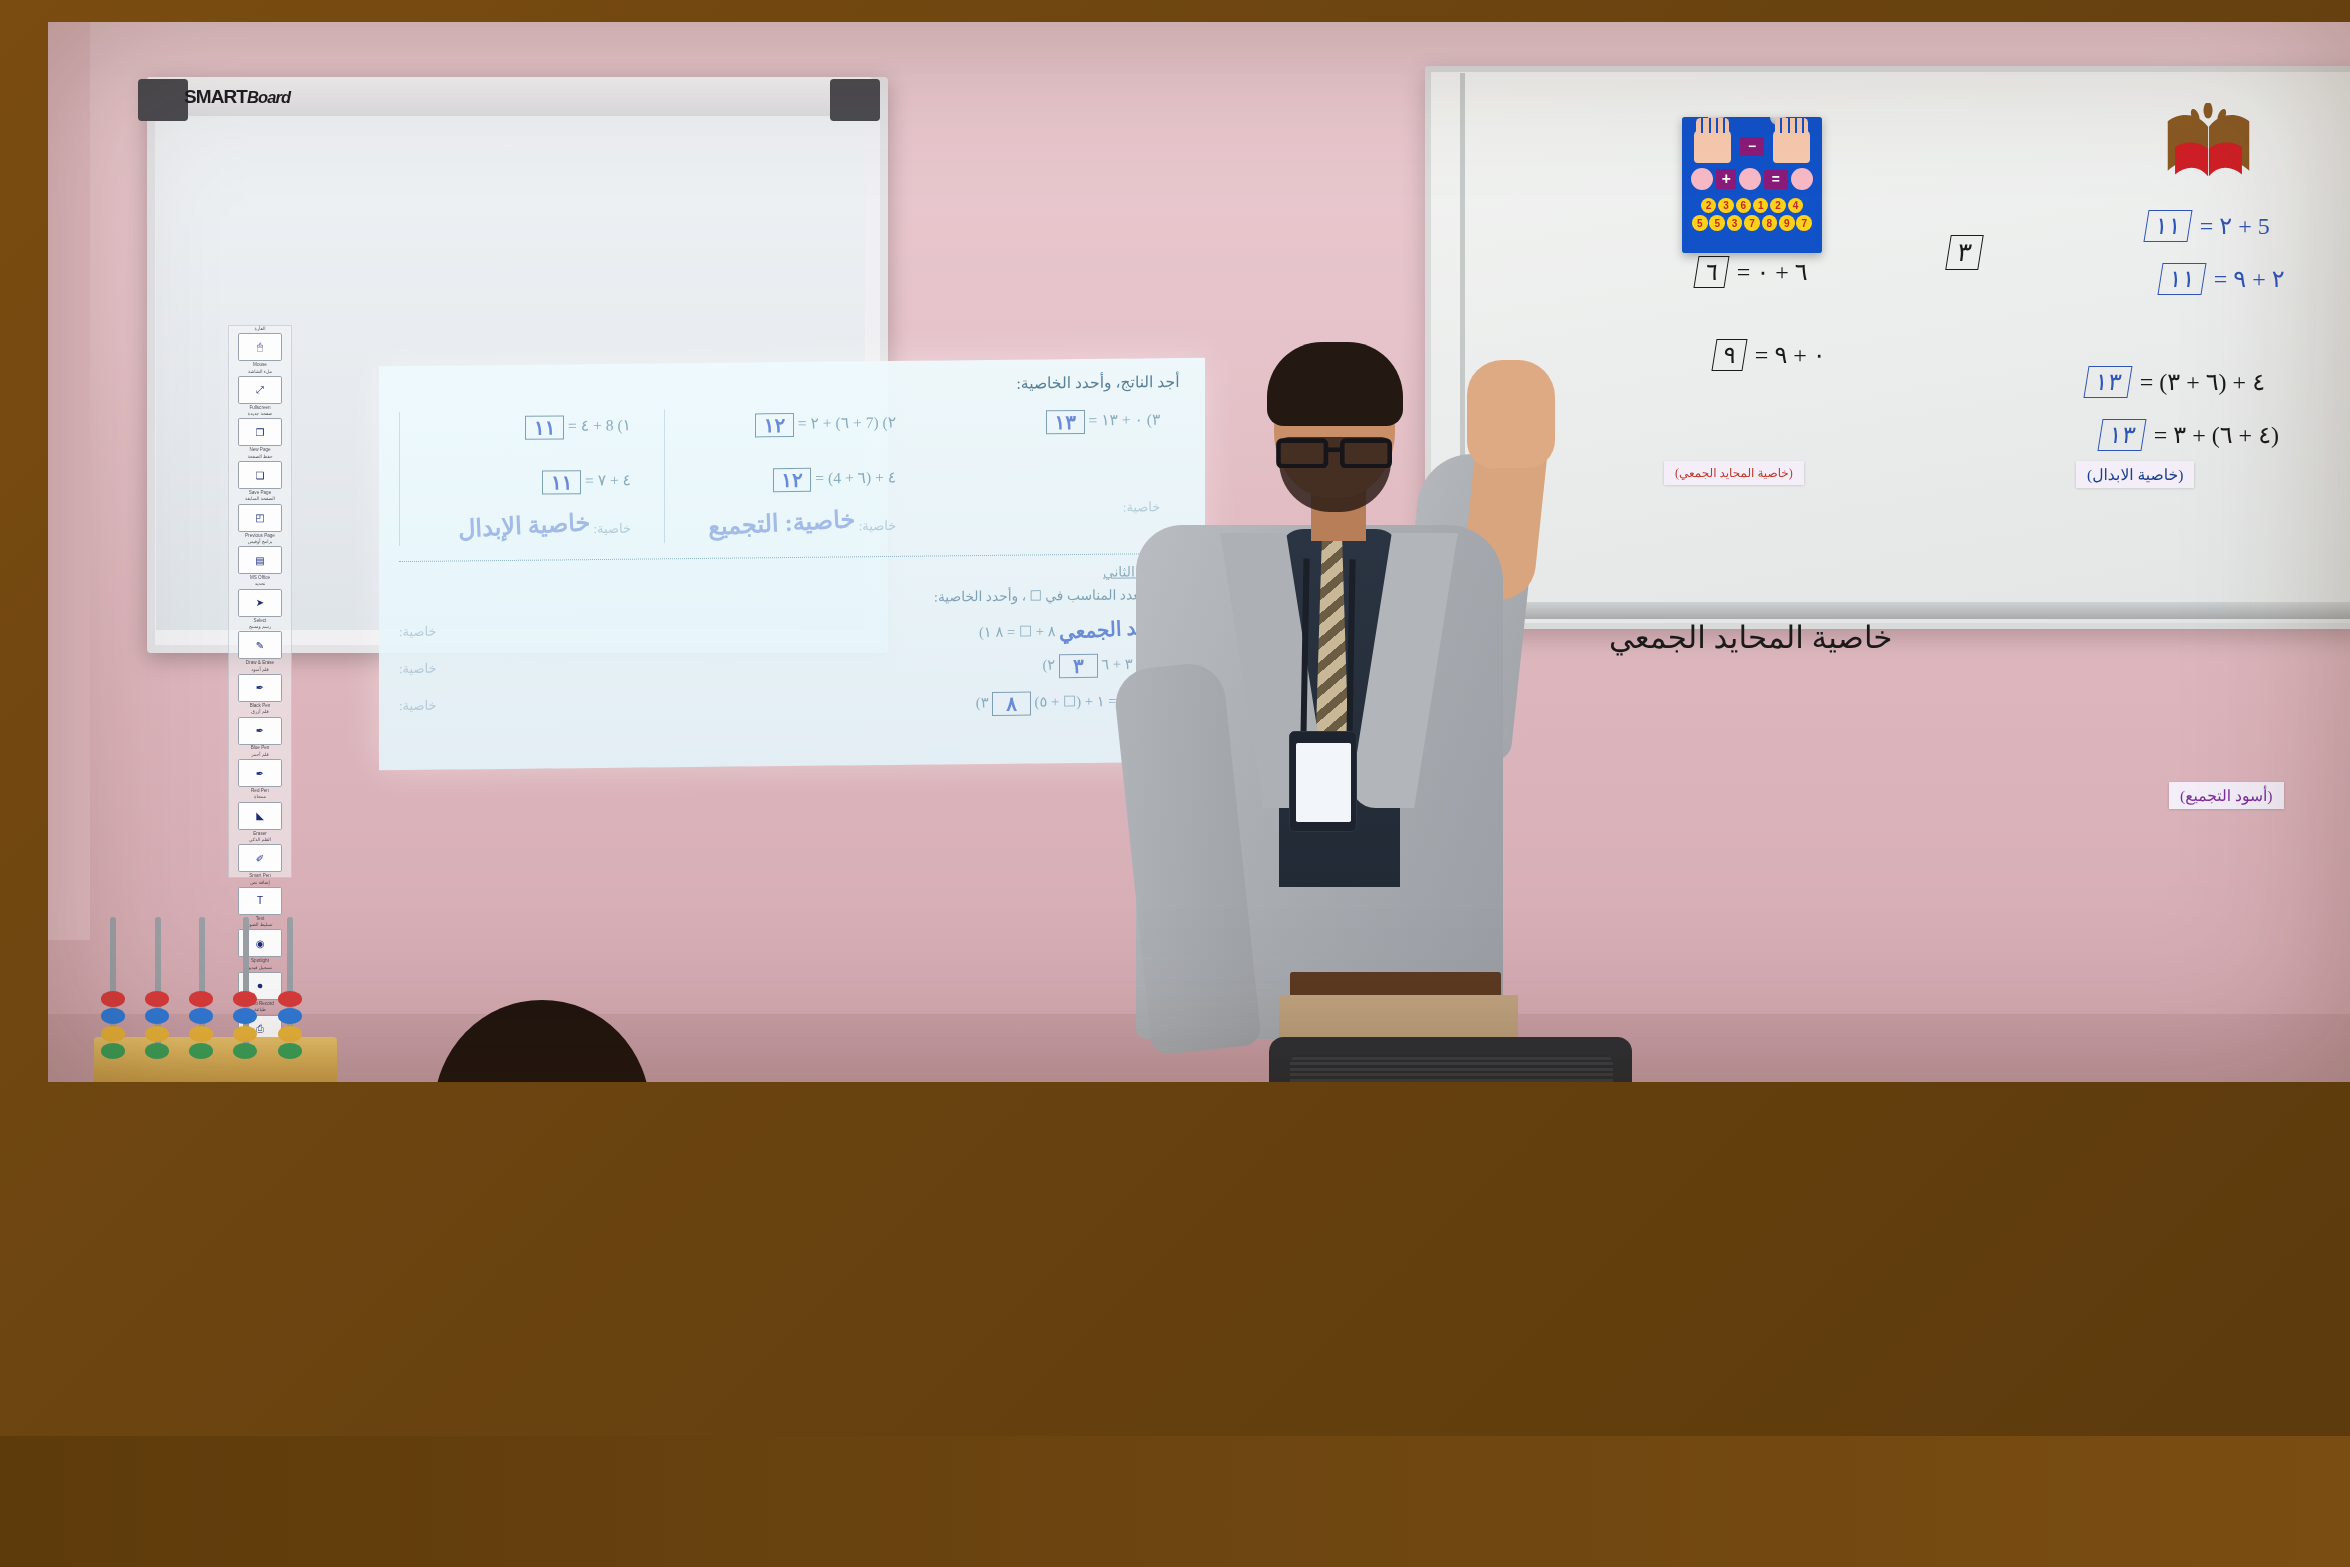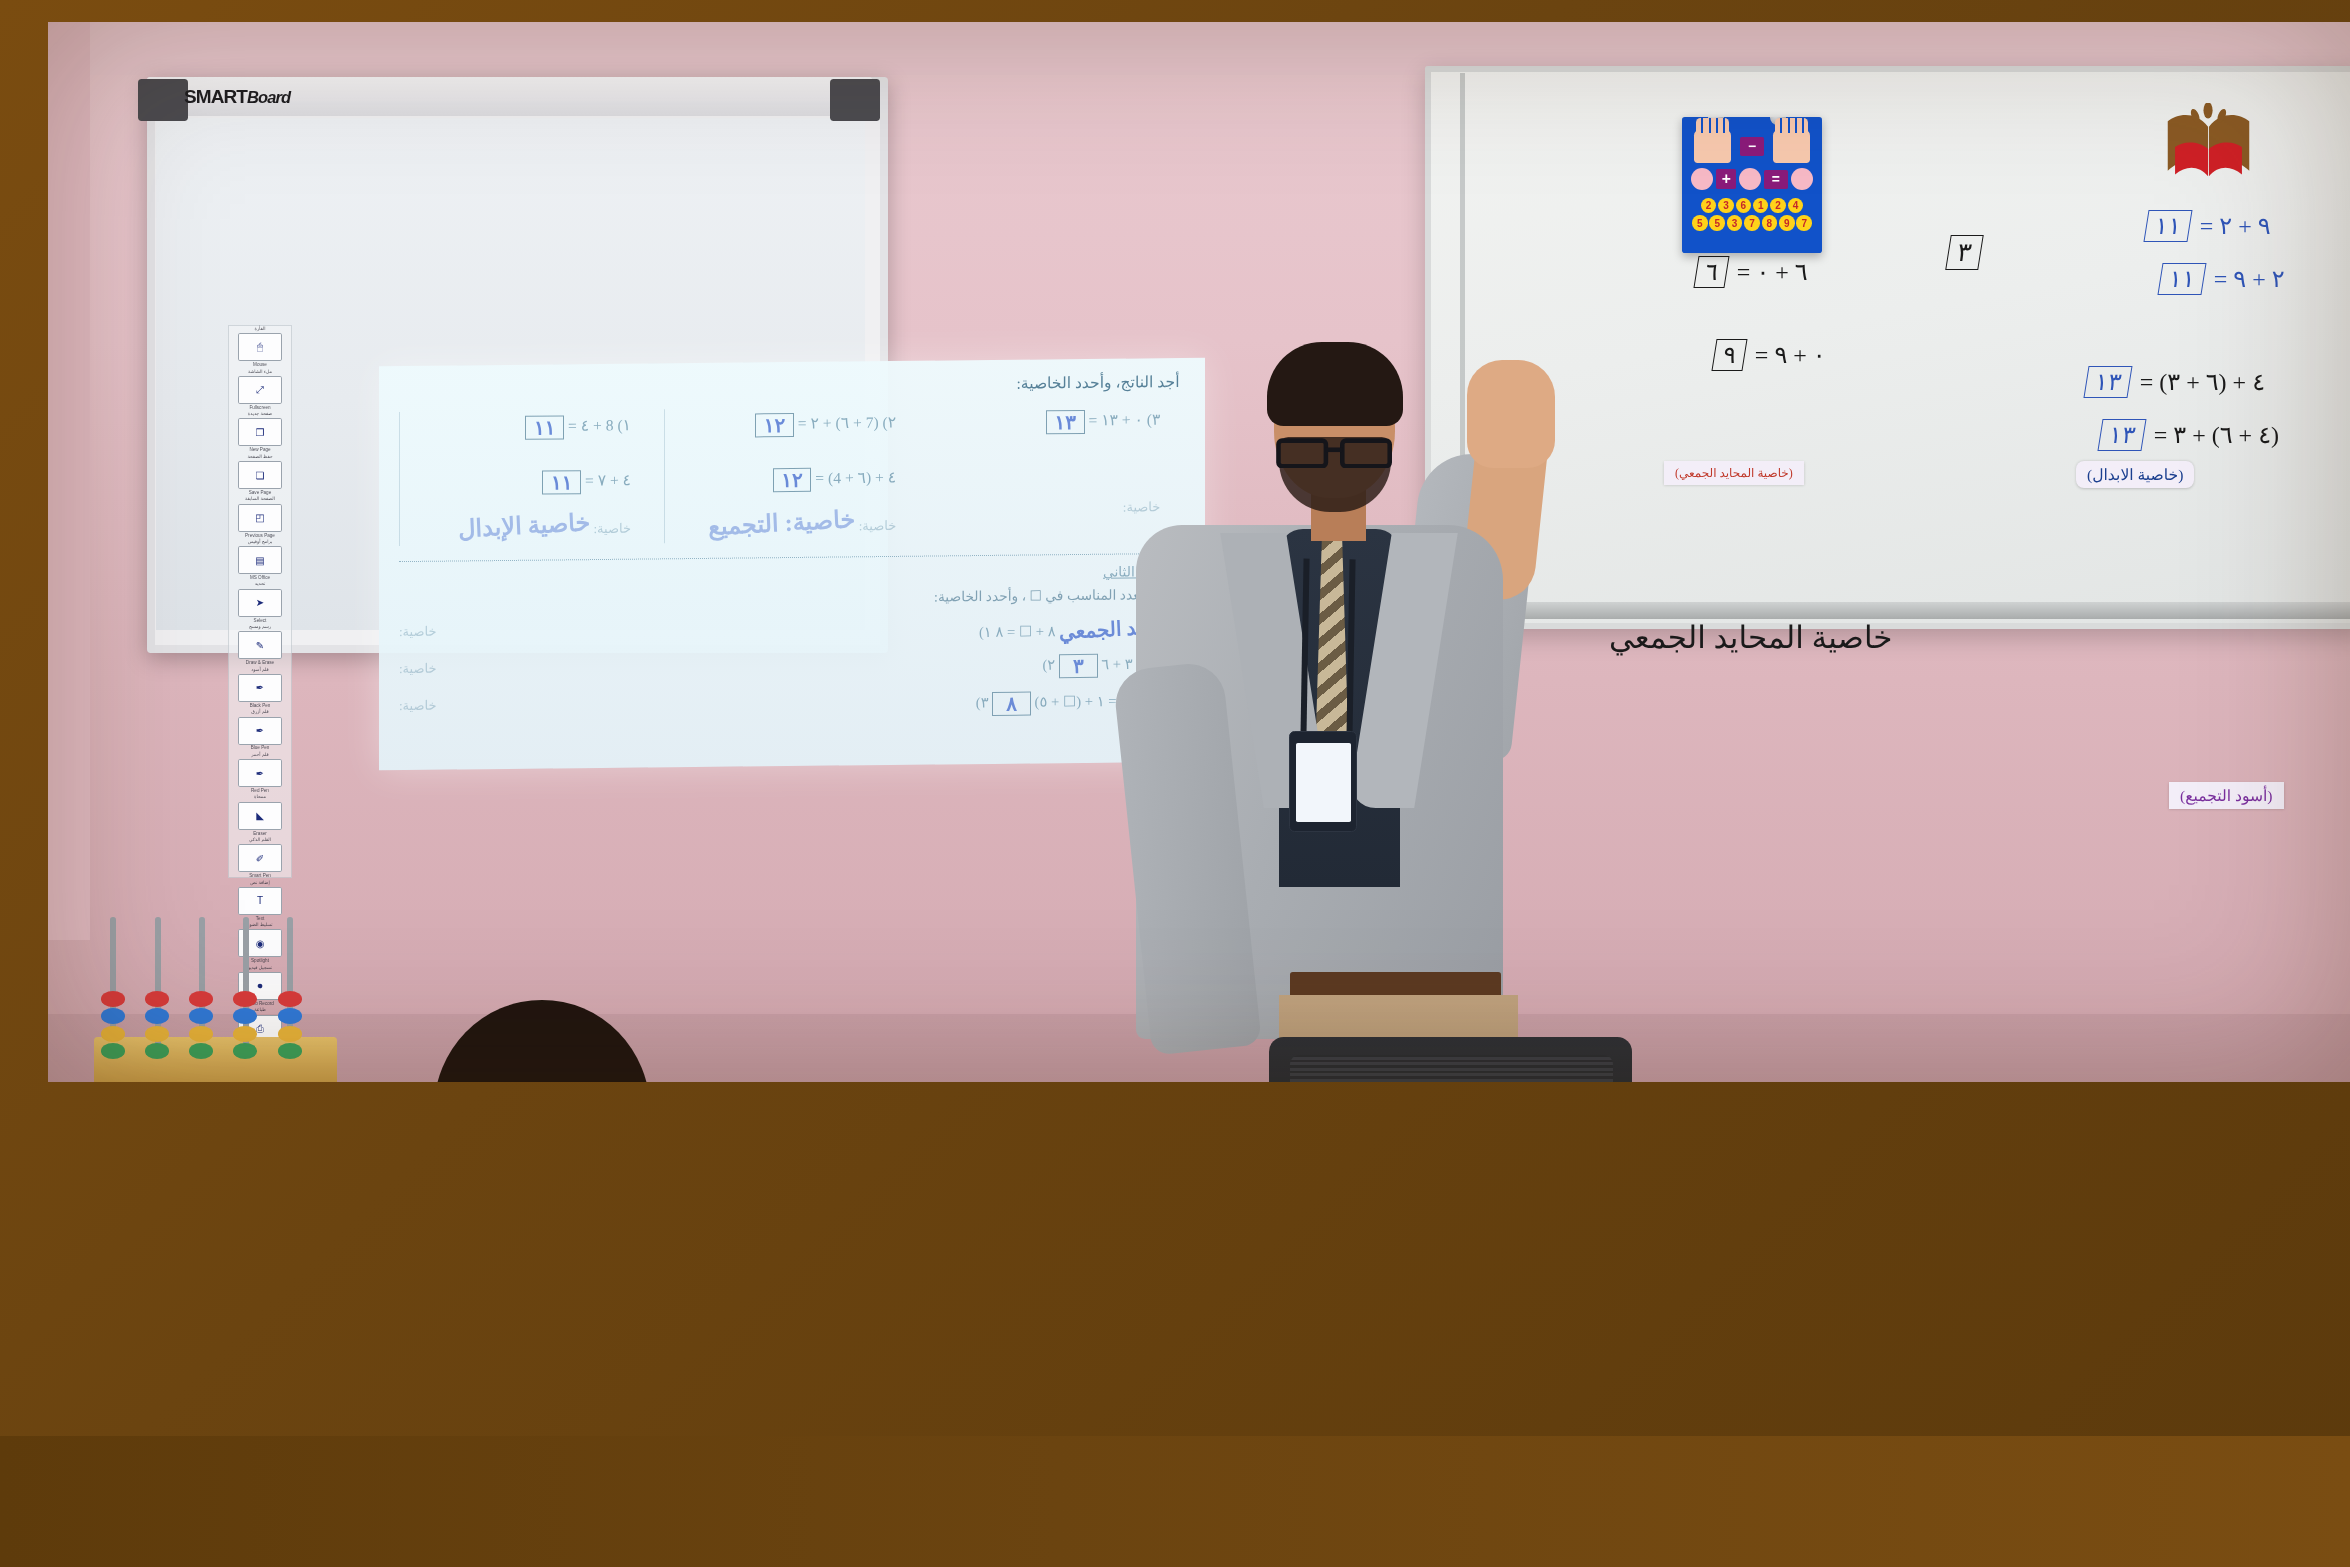--- a/index.html
+++ b/index.html
@@ -400,39 +400,39 @@
 
     <div class="hw hw-black" style="left:1644px;top:234px;font-size:24px;">
       <span>٦ + ٠ =</span>
       <span class="boxnum">٦</span>
     </div>
     <div class="hw hw-black" style="left:1662px;top:317px;font-size:24px;">
       <span>٠ + ٩ =</span>
       <span class="boxnum">٩</span>
     </div>
     <div class="hw hw-blue" style="left:2094px;top:188px;font-size:24px;">
-      <span>٩ + ٢ =</span>
+      <span>5 + ٢ =</span>
       <span class="boxnum">١١</span>
     </div>
     <div class="hw hw-blue" style="left:2108px;top:241px;font-size:24px;">
       <span>٢ + ٩ =</span>
       <span class="boxnum">١١</span>
     </div>
     <div class="hw hw-black" style="left:2034px;top:344px;font-size:24px;">
       <span>٤ + (٦ + ٣) =</span>
       <span class="boxnum hw-blue">١٣</span>
     </div>
     <div class="hw hw-black" style="left:2048px;top:397px;font-size:24px;">
       <span>(٤ + ٦) + ٣ =</span>
       <span class="boxnum hw-blue">١٣</span>
     </div>
     <div class="hw hw-black boxnum" style="left:1896px;top:213px;font-size:26px;border-width:1.8px;">٣</div>
 
     <div class="label-tag" style="left:1616px;top:439px;font-size:12px;color:#c0392b;">(خاصية المحايد الجمعي)</div>
-    <div class="label-tag" style="left:2028px;top:439px;color:#1b3f8f;border-radius:8px;">(خاصية الابدال)</div>
+    <div class="label-tag" style="left:2028px;top:439px;color:#1b3f8f;">(خاصية الابدال)</div>
     <div class="label-tag" style="left:2121px;top:760px;color:#7a2f9e;">(أسود التجميع)</div>
 
     <div class="person">
       <div class="t-arm-up"></div>
       <div class="t-forearm"></div>
       <div class="t-palm"></div>
       <div class="t-jacket"></div>
       <div class="t-shirt"></div>
       <div class="t-tie"></div>
       <div class="t-lapelL"></div>

